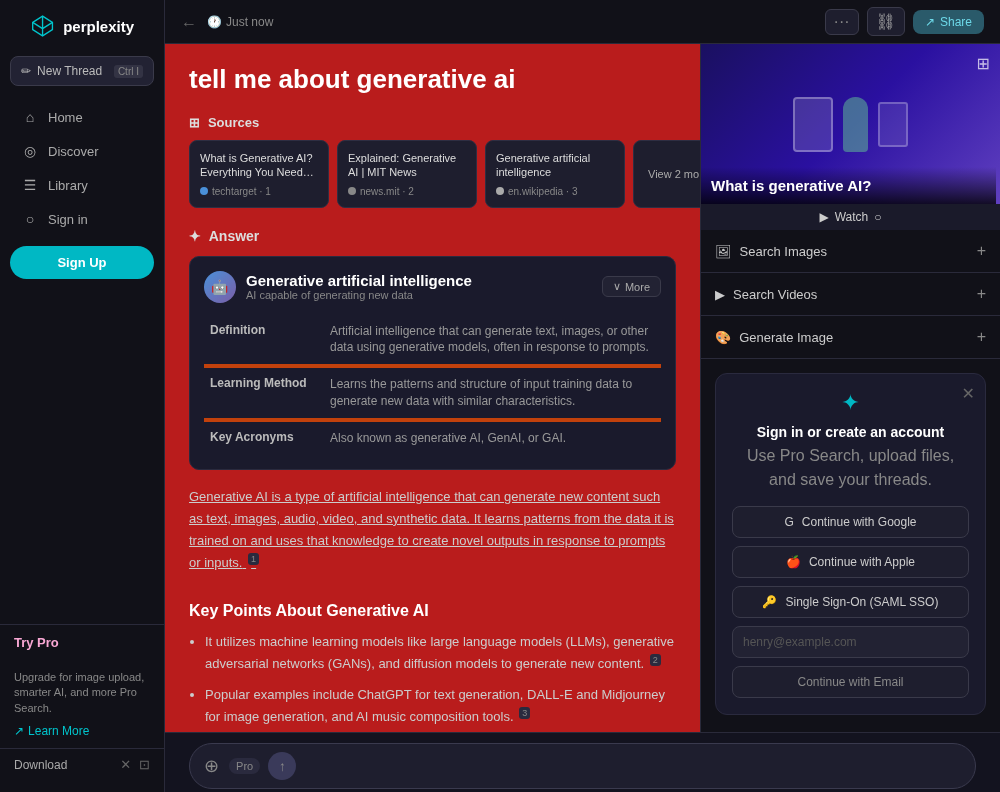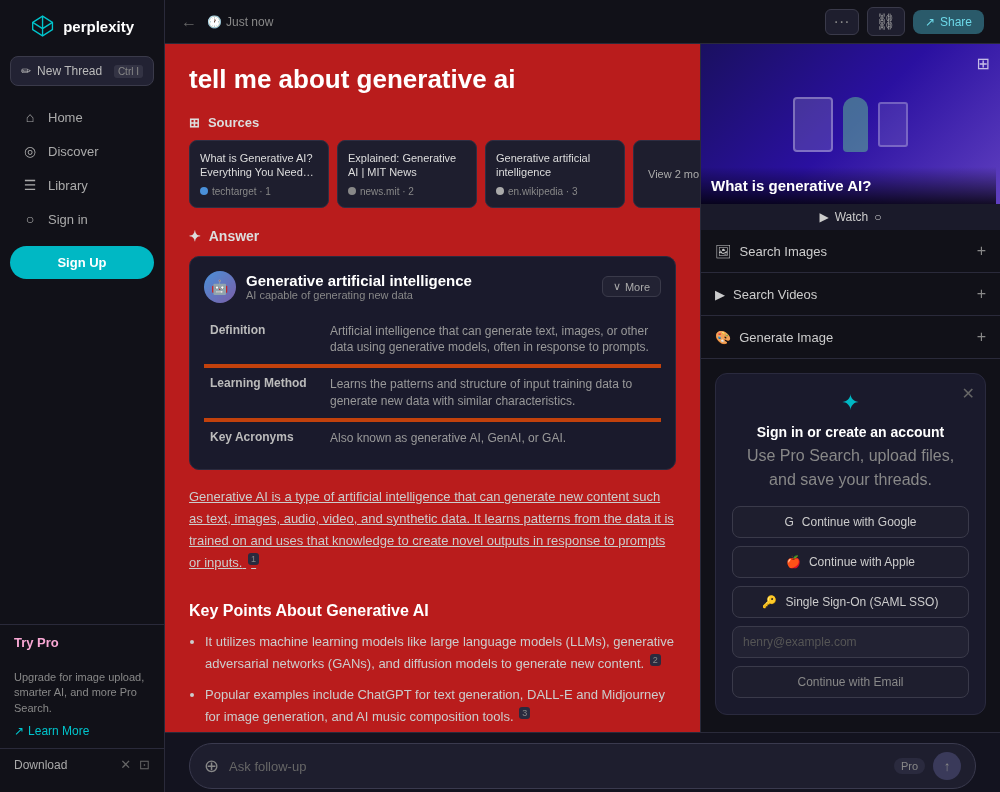--- a/index.html
+++ b/index.html
@@ -858,21 +858,20 @@
         <input class="email-input" type="email" placeholder="henry@example.com" style="">
         <div class="continue-btn">Continue with Email</div>
       </div>
     </div>
   </div>
 
   <div style="position: relative; height: 60px; background: #13131f; border-top: 1px solid #2a2a3a; flex-shrink: 0;">
     <div style="padding: 10px 24px;">
       <div class="followup-input-wrap">
         <span class="followup-plus">⊕</span>
-        <input class="followup-input" type="text" placeholder="Ask follow-up" style="">
         <div class="followup-right">
           <span class="pro-badge">Pro</span>
           <button class="send-btn">
             <span>↑</span>
           </button>
         </div>
       </div>
     </div>
   </div>
 </div>

